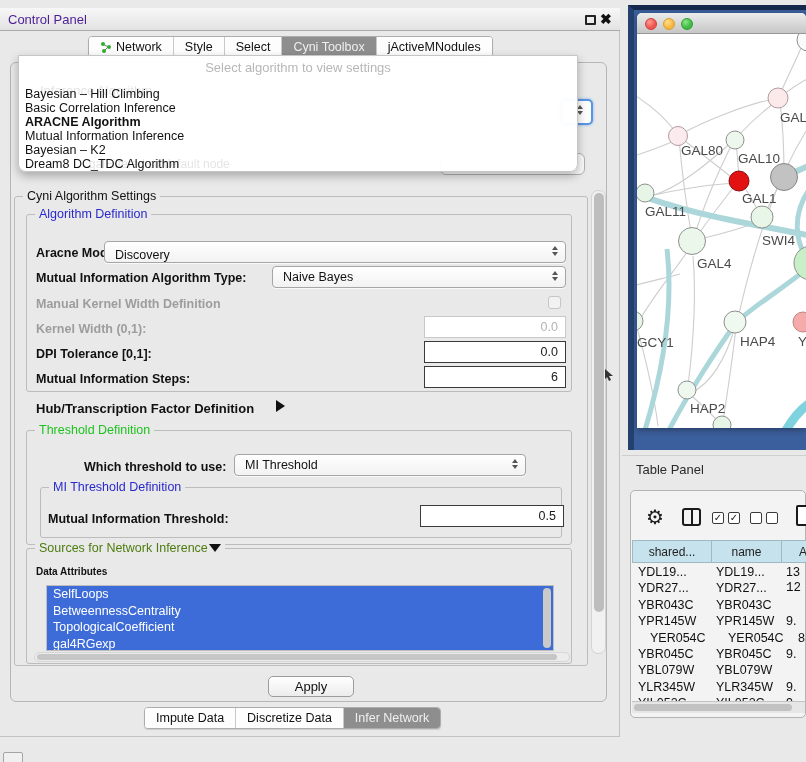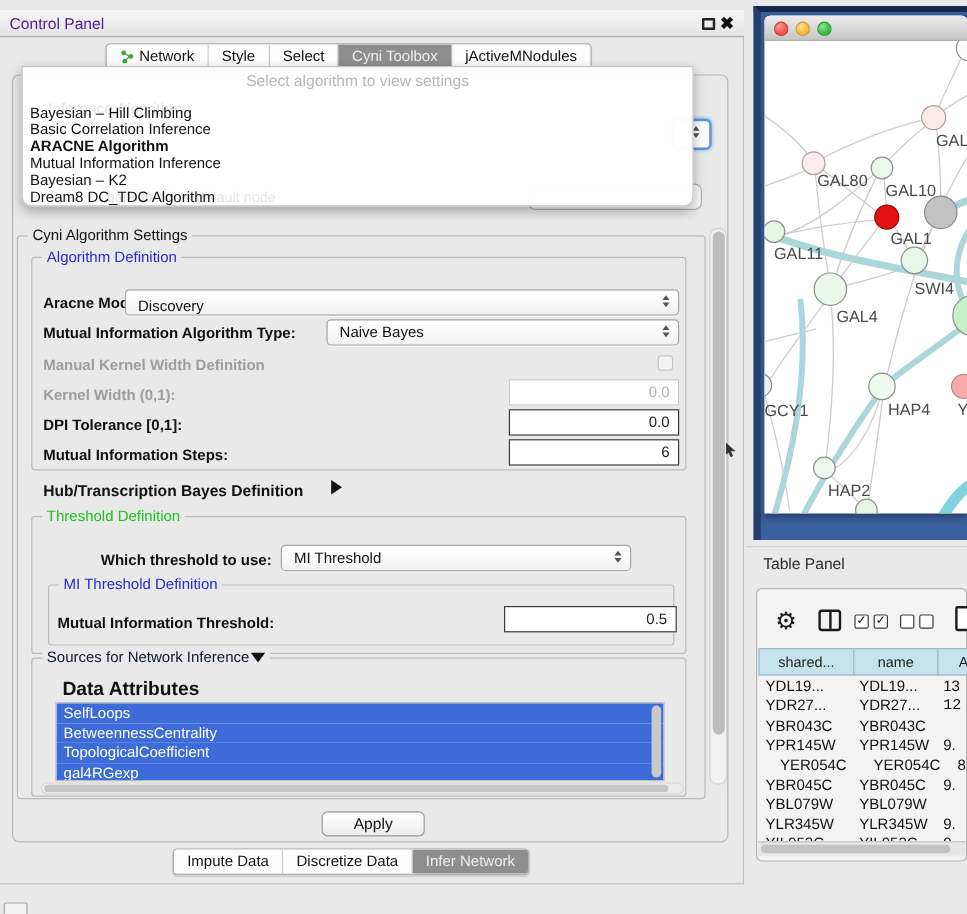--- a/index.html
+++ b/index.html
@@ -169,47 +169,47 @@
 </div>
 <div class="lbl dim" style="left:36px; top:297px;">Manual Kernel Width Definition</div>
 <div class="abs" style="left:548px; top:296px; width:13px; height:13px; border:1px solid #c6c6c6; border-radius:3px; background:#f2f2f2;"></div>
 <div class="lbl dim" style="left:36px; top:322px;">Kernel Width (0,1):</div>
 <div class="field dim" style="left:424px; top:316px; width:142px;">0.0</div>
 <div class="lbl" style="left:36px; top:347px;">DPI Tolerance [0,1]:</div>
 <div class="field strong" style="left:424px; top:341px; width:142px;">0.0</div>
 <div class="lbl" style="left:36px; top:372px;">Mutual Information Steps:</div>
 <div class="field strong" style="left:424px; top:366px; width:142px;">6</div>
 
-<div class="lbl" style="left:36px; top:401px; font-size:13px;">Hub/Transcription Bayes Definition</div>
+<div class="lbl" style="left:36px; top:401px; font-size:13px;">Hub/Transcription Factor Definition</div>
 <div class="abs" style="left:276px; top:400px; width:0; height:0; border-top:6px solid transparent; border-bottom:6px solid transparent; border-left:9px solid #111;"></div>
 
 <div class="grp" style="left:26px; top:430px; width:546px; height:115px;">
   <span class="grp-title" style="color:#1ec21e;">Threshold Definition</span>
 </div>
 <div class="lbl" style="left:84px; top:460px;">Which threshold to use:</div>
 <div class="combo" style="left:234px; top:454px; width:292px;">
   <span>MI Threshold</span>
   <span class="arrows">
       <i class="up"></i>
       <i class="dn"></i>
     </span>
 </div>
 <div class="grp" style="left:40px; top:487px; width:522px; height:51px;">
   <span class="grp-title" style="color:#2929cc;">MI Threshold Definition</span>
 </div>
 <div class="lbl" style="left:48px; top:512px;">Mutual Information Threshold:</div>
 <div class="field strong" style="left:420px; top:505px; width:144px;">0.5</div>
 
 <div class="grp" style="left:26px; top:548px; width:546px; height:116px;">
-  <span class="grp-title" style="color:#0f172a; display:flex; align-items:center; gap:1px;">
+  <span class="grp-title" style="color:#4d7c0f; display:flex; align-items:center; gap:1px;">
     <span>Sources for Network Inference</span>
     <span style="display:inline-block; width:0; height:0; border-left:6px solid transparent; border-right:6px solid transparent; border-top:8px solid #111;"></span>
   </span>
 </div>
-<div class="lbl" style="left:36px; top:566px; font-size:16px;margin-left:16px;">Data Attributes</div>
+<div class="lbl" style="left:36px; top:566px; font-size:10px;">Data Attributes</div>
 <div class="abs" id="attr-list">
   <div class="attr-item">SelfLoops</div>
   <div class="attr-item">BetweennessCentrality</div>
   <div class="attr-item">TopologicalCoefficient</div>
   <div class="attr-item">gal4RGexp</div>
 </div>
 <div class="sb-thumb" style="left:543px; top:588px; width:8px; height:60px; background:#c9c9c9;"></div>
 <div class="sb-track-h" style="left:34px; top:652px; width:536px; height:10px;">
   <div class="sb-thumb" style="left:2px; top:1px; width:520px; height:6px; background:#c6c6c6;"></div>
 </div>

